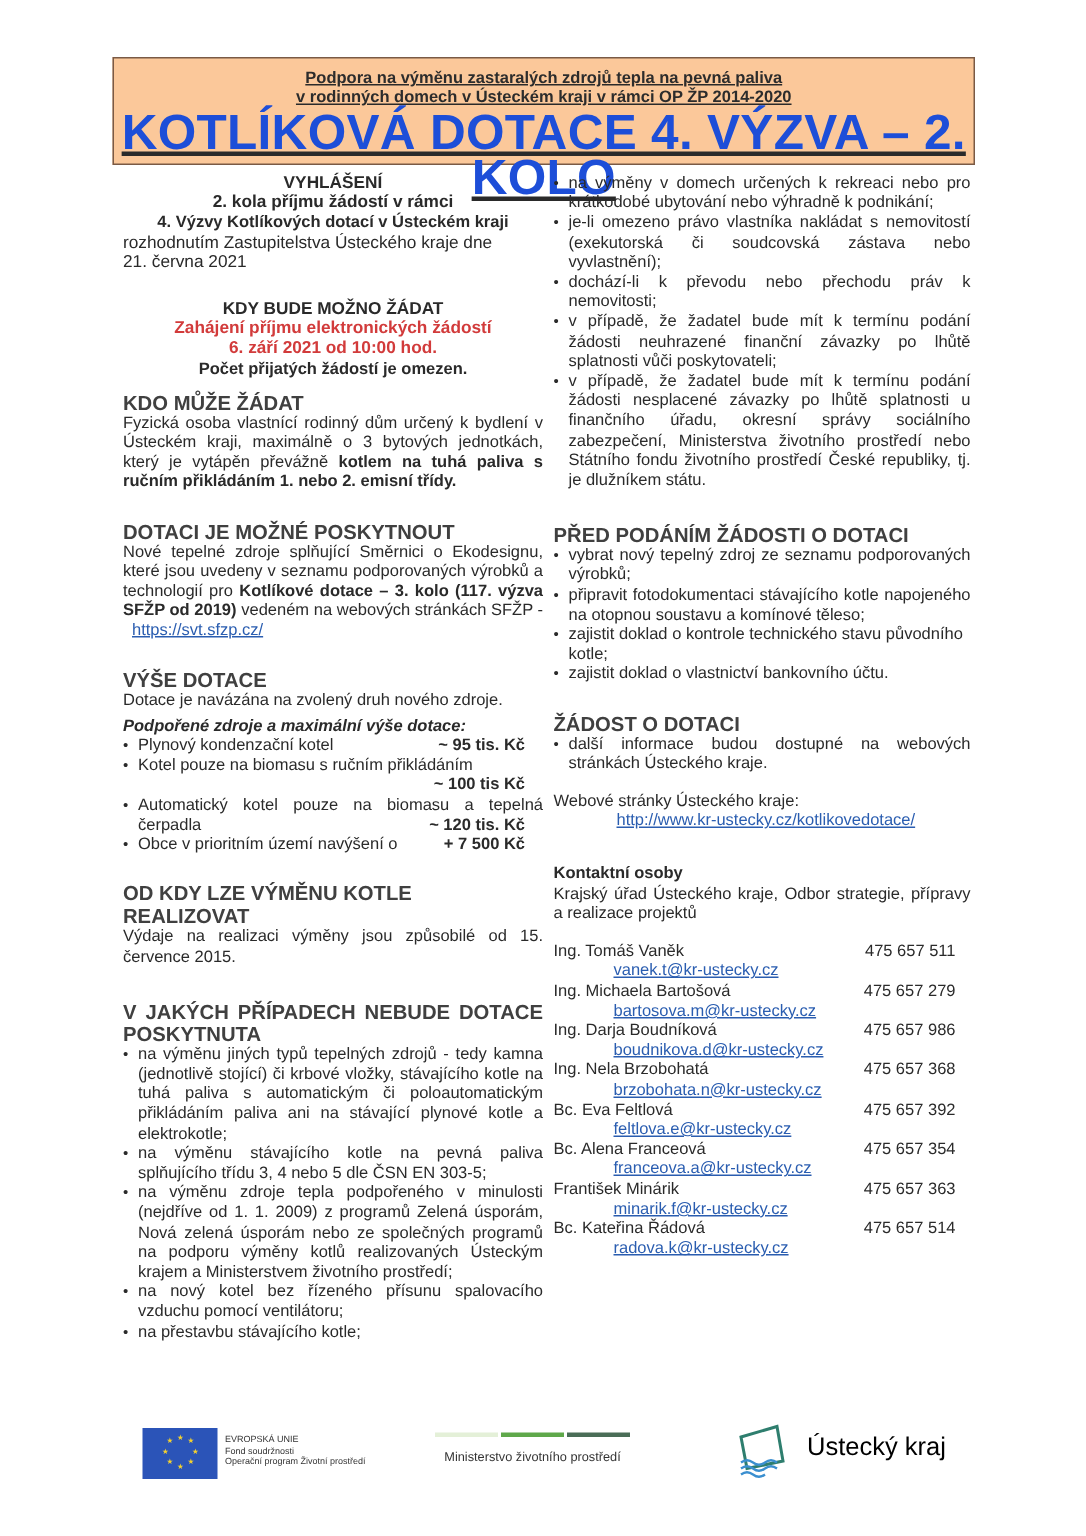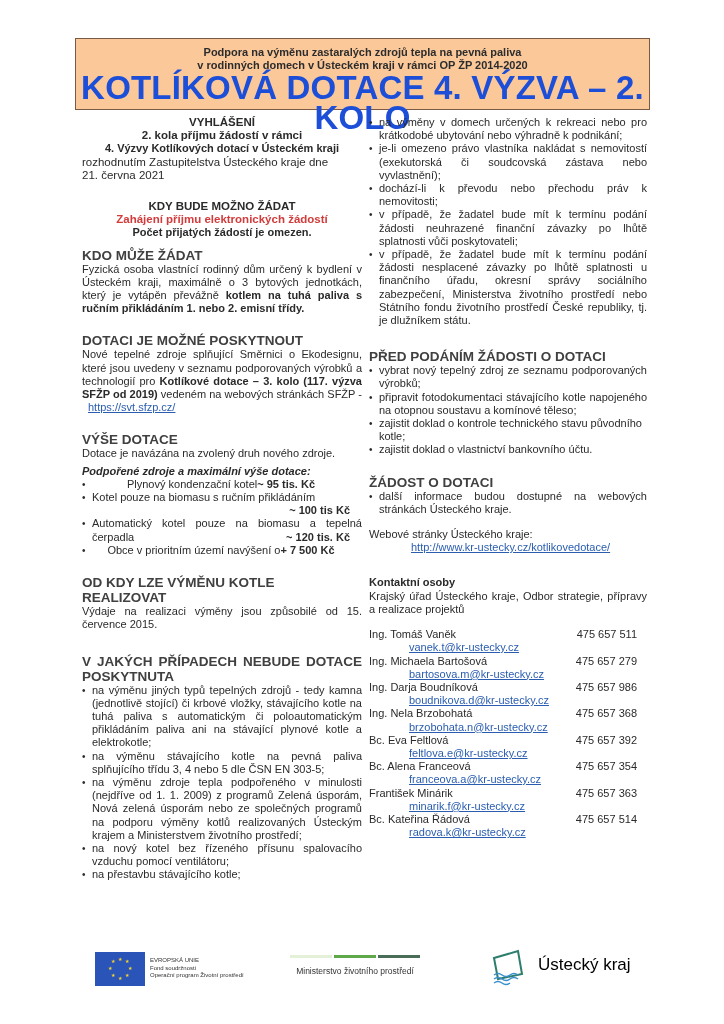--- a/index.html
+++ b/index.html
@@ -5,20 +5,21 @@
   html, body { margin: 0; padding: 0; }
   body {
     width: 724px; height: 1024px; background: #ffffff;
     font-family: "Liberation Sans", sans-serif; color: #2a2a2a;
     position: relative; overflow: hidden;
   }
   .banner {
     position: absolute; left: 75px; top: 38px; width: 575px; height: 72px;
     background: #fbc89a; border: 1.5px solid #7a5a45; box-sizing: border-box;
     text-align: center;
+    text-decoration: underline;
   }
   .banner .sub {
     font-size: 11px; font-weight: bold; line-height: 13px; color: #2c2c2c;
     margin-top: 7px;
   }
   .banner .title {
     font-size: 33px; font-weight: bold; color: #1d4ed8; line-height: 30px;
     letter-spacing: 0.2px; margin-top: 1px;
   }
   .col { position: absolute; font-size: 11px; line-height: 13.2px; }
@@ -27,21 +28,21 @@
   .center { text-align: center; }
   .b { font-weight: bold; }
   .red { color: #d23b3b; }
   .h { font-size: 13.5px; font-weight: bold; line-height: 15px; color: #404040; }
   .just { text-align: justify; }
   .u { }
   .link { color: #2a5db0; text-decoration: underline; }
   ul.bl { list-style: none; margin: 0; padding: 0; }
   ul.bl li { position: relative; padding-left: 10px; text-align: justify; }
   ul.bl li::before { content: "\2022"; position: absolute; left: 0; top: 0; font-size: 10px; }
-  .row { display: flex; justify-content: center; }
+  .row { display: flex; justify-content: space-between; }
   .gap4 { height: 4px; } .gap8 { height: 8px; } .gap12 { height: 12px; } .gap18 { height: 18px; } .gap22 { height: 22px; }
   .contact-row { display: flex; justify-content: space-between; padding-right: 10px; }
   .contact-mail { padding-left: 40px; }
   .footer { position: absolute; top: 945px; left: 0; width: 724px; height: 45px; }
   .eu-flag { position: absolute; left: 95px; top: 7px; width: 50px; height: 34px; background: #2b54b8; }
   .eu-flag span { position: absolute; color: #f5d22e; font-size: 5px; line-height: 5px; }
   .eu-text { position: absolute; left: 150px; top: 12px; font-size: 6px; line-height: 7.5px; color: #333; }
   .mzp { position: absolute; left: 290px; top: 10px; width: 130px; text-align: center; }
   .mzp-bars { display: flex; gap: 2px; height: 3px; margin-bottom: 8px; }
   .mzp-bars div:nth-child(1) { flex: 1; background: #e4f0d8; }
@@ -68,20 +69,21 @@
     <div class="b" style="font-size:11.5px">2. kola příjmu žádostí v rámci</div>
     <div class="b" style="font-size:11px">4. Výzvy Kotlíkových dotací v Ústeckém kraji</div>
   </div>
   <div style="font-size:11.5px">rozhodnutím Zastupitelstva Ústeckého kraje dne</div>
   <div style="font-size:11.5px">21. června 2021</div>
 
   <div class="gap18"></div>
   <div class="center">
     <div class="b" style="font-size:11.5px">KDY BUDE MOŽNO ŽÁDAT</div>
     <div class="b red" style="font-size:11.5px">Zahájení příjmu elektronických žádostí</div>
+    <div class="b red" style="font-size:11.5px">6. září 2021 od 10:00 hod.</div>
     <div class="b">Počet přijatých žádostí je omezen.</div>
   </div>
 
   <div class="gap8"></div>
   <div>
     <div class="h">KDO MŮŽE ŽÁDAT</div>
     <div class="just">
       <span>Fyzická osoba vlastnící rodinný dům určený k bydlení v Ústeckém kraji, maximálně o 3 bytových jednotkách, který je vytápěn převážně </span><span class="b u">kotlem na tuhá paliva s ručním přikládáním 1. nebo 2. emisní třídy.</span>
     </div>
   </div>

